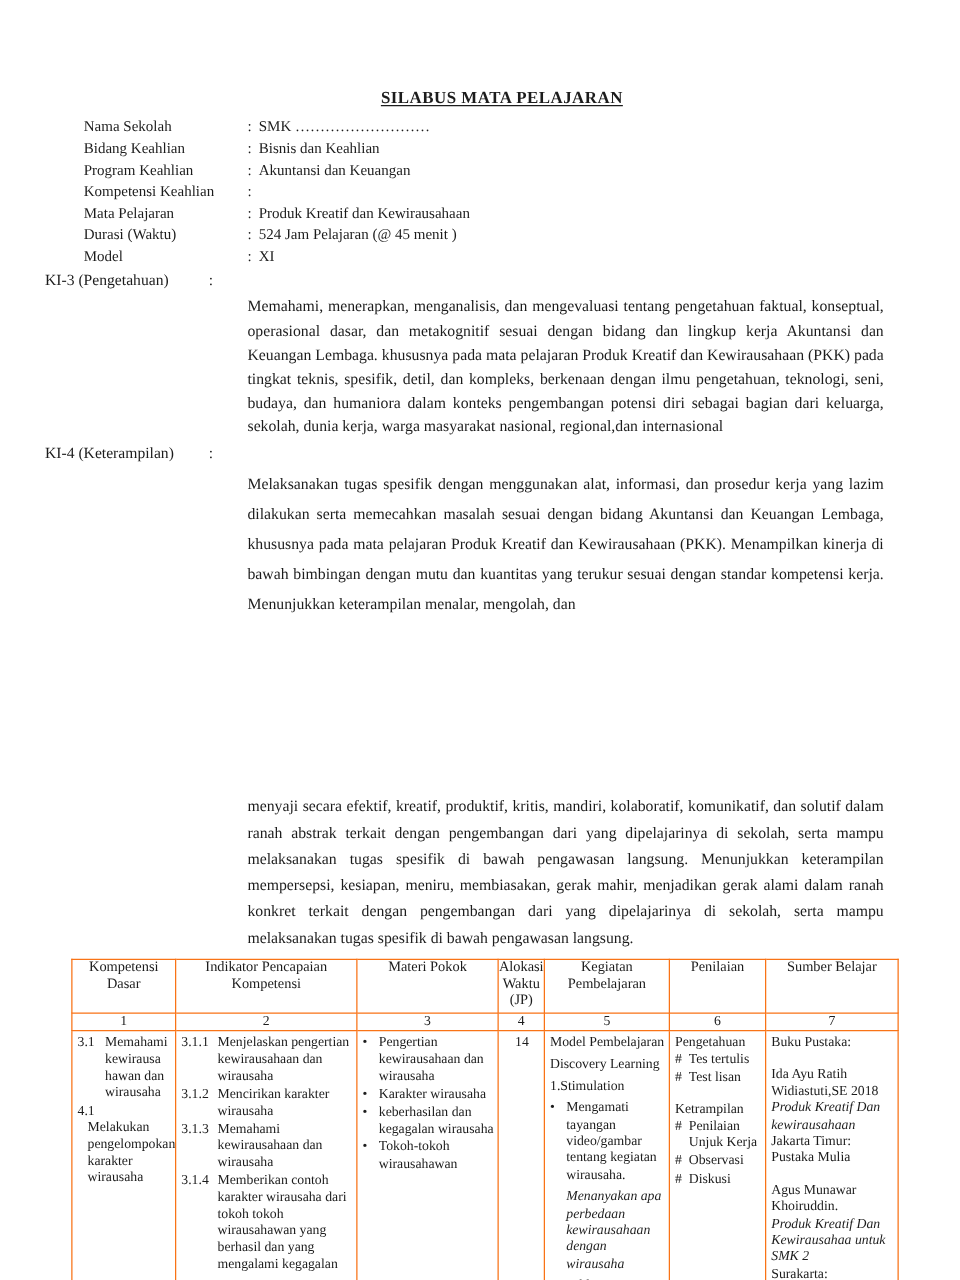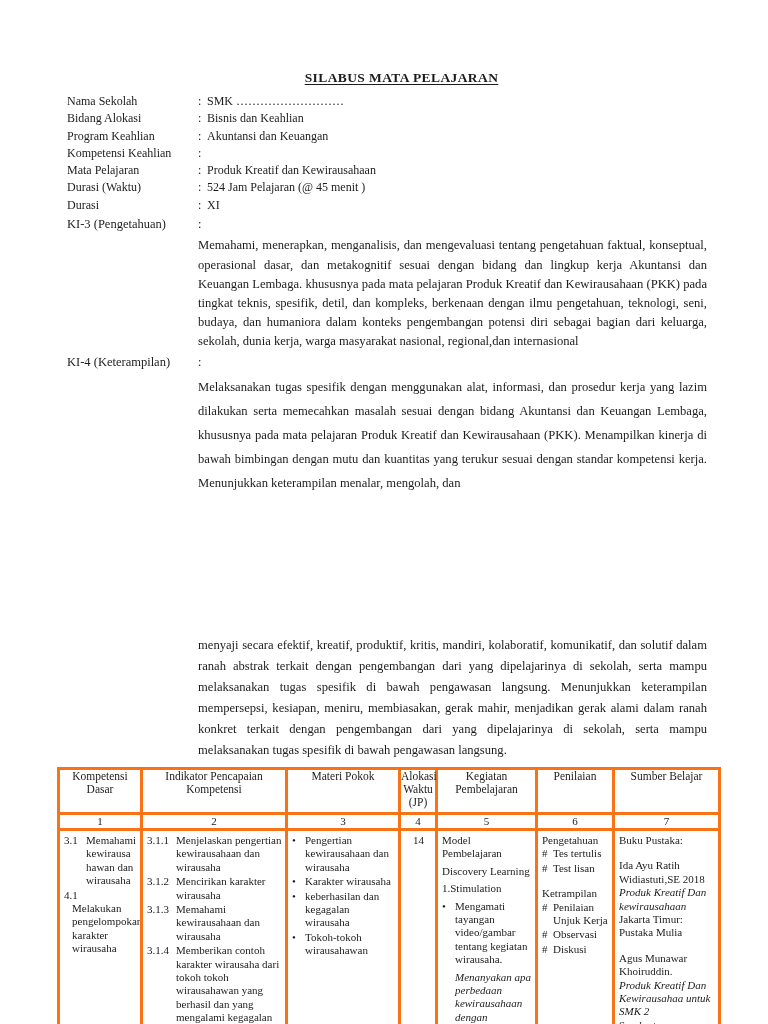--- a/index.html
+++ b/index.html
@@ -29,33 +29,33 @@
   .f-colon{width:9px;flex:none;}
   .para{
     margin-left:198px;
     width:509px;
     font-size:12.6px;
     text-align:justify;
   }
   .para.ki3{line-height:19.2px;margin-top:3px;}
   .para.ki4{line-height:24px;margin-top:4px;}
   .para.cont{line-height:21px;}
-  .ki-row{display:flex;margin-left:67px;font-size:12.5px;line-height:17.3px;margin-top:2px;}
+  .ki-row{display:flex;margin-left:36px;font-size:12.5px;line-height:17.3px;margin-top:2px;}
   .spacer-gap{height:140px;}
   
   .tbl{
     margin:6px 0 0 57px;
     width:661px;
     border-collapse:collapse;
     table-layout:fixed;
     font-size:11px;
     color:#1c1c1c;
   }
   .tbl td,.tbl th{
-    border:3px solid #f97316;
+    border:1px solid #f97316;
     vertical-align:top;
     padding:0;
     font-weight:normal;
   }
   .tbl{border:1px solid #3c3c3c;border-bottom:3px solid #2f2f2f;}
   .hdr-cell{
     height:42px;
     text-align:center;
     vertical-align:middle;
     font-size:11.5px;
@@ -83,21 +83,21 @@
 
   <div class="title">SILABUS MATA PELAJARAN</div>
 
   <div class="fields" id="fields">
       <div class="field-row">
         <span class="f-label">Nama Sekolah</span>
         <span class="f-colon">:</span>
         <span class="f-value">SMK ………………………</span>
       </div>
       <div class="field-row">
-        <span class="f-label">Bidang Alokasi</span>
+        <span class="f-label">Bidang Keahlian</span>
         <span class="f-colon">:</span>
         <span class="f-value">Bisnis dan Keahlian</span>
       </div>
       <div class="field-row">
         <span class="f-label">Program Keahlian</span>
         <span class="f-colon">:</span>
         <span class="f-value">Akuntansi dan Keuangan</span>
       </div>
       <div class="field-row">
         <span class="f-label">Kompetensi Keahlian</span>
@@ -107,21 +107,21 @@
         <span class="f-label">Mata Pelajaran</span>
         <span class="f-colon">:</span>
         <span class="f-value">Produk Kreatif dan Kewirausahaan</span>
       </div>
       <div class="field-row">
         <span class="f-label">Durasi (Waktu)</span>
         <span class="f-colon">:</span>
         <span class="f-value">524 Jam Pelajaran (@ 45 menit )</span>
       </div>
       <div class="field-row">
-        <span class="f-label">Durasi</span>
+        <span class="f-label">Model</span>
         <span class="f-colon">:</span>
         <span class="f-value">XI</span>
       </div>
     </div>
 
   <div class="ki-row">
     <span class="f-label">KI-3 (Pengetahuan)</span>
     <span class="f-colon">:</span>
   </div>
   <div class="para ki3">Memahami, menerapkan, menganalisis, dan mengevaluasi tentang pengetahuan faktual, konseptual, operasional dasar, dan metakognitif sesuai dengan bidang dan lingkup kerja Akuntansi dan Keuangan Lembaga. khususnya pada mata pelajaran Produk Kreatif dan Kewirausahaan (PKK) pada tingkat teknis, spesifik, detil, dan kompleks, berkenaan dengan ilmu pengetahuan, teknologi, seni, budaya, dan humaniora dalam konteks pengembangan potensi diri sebagai bagian dari keluarga, sekolah, dunia kerja, warga masyarakat nasional, regional,dan internasional</div>

